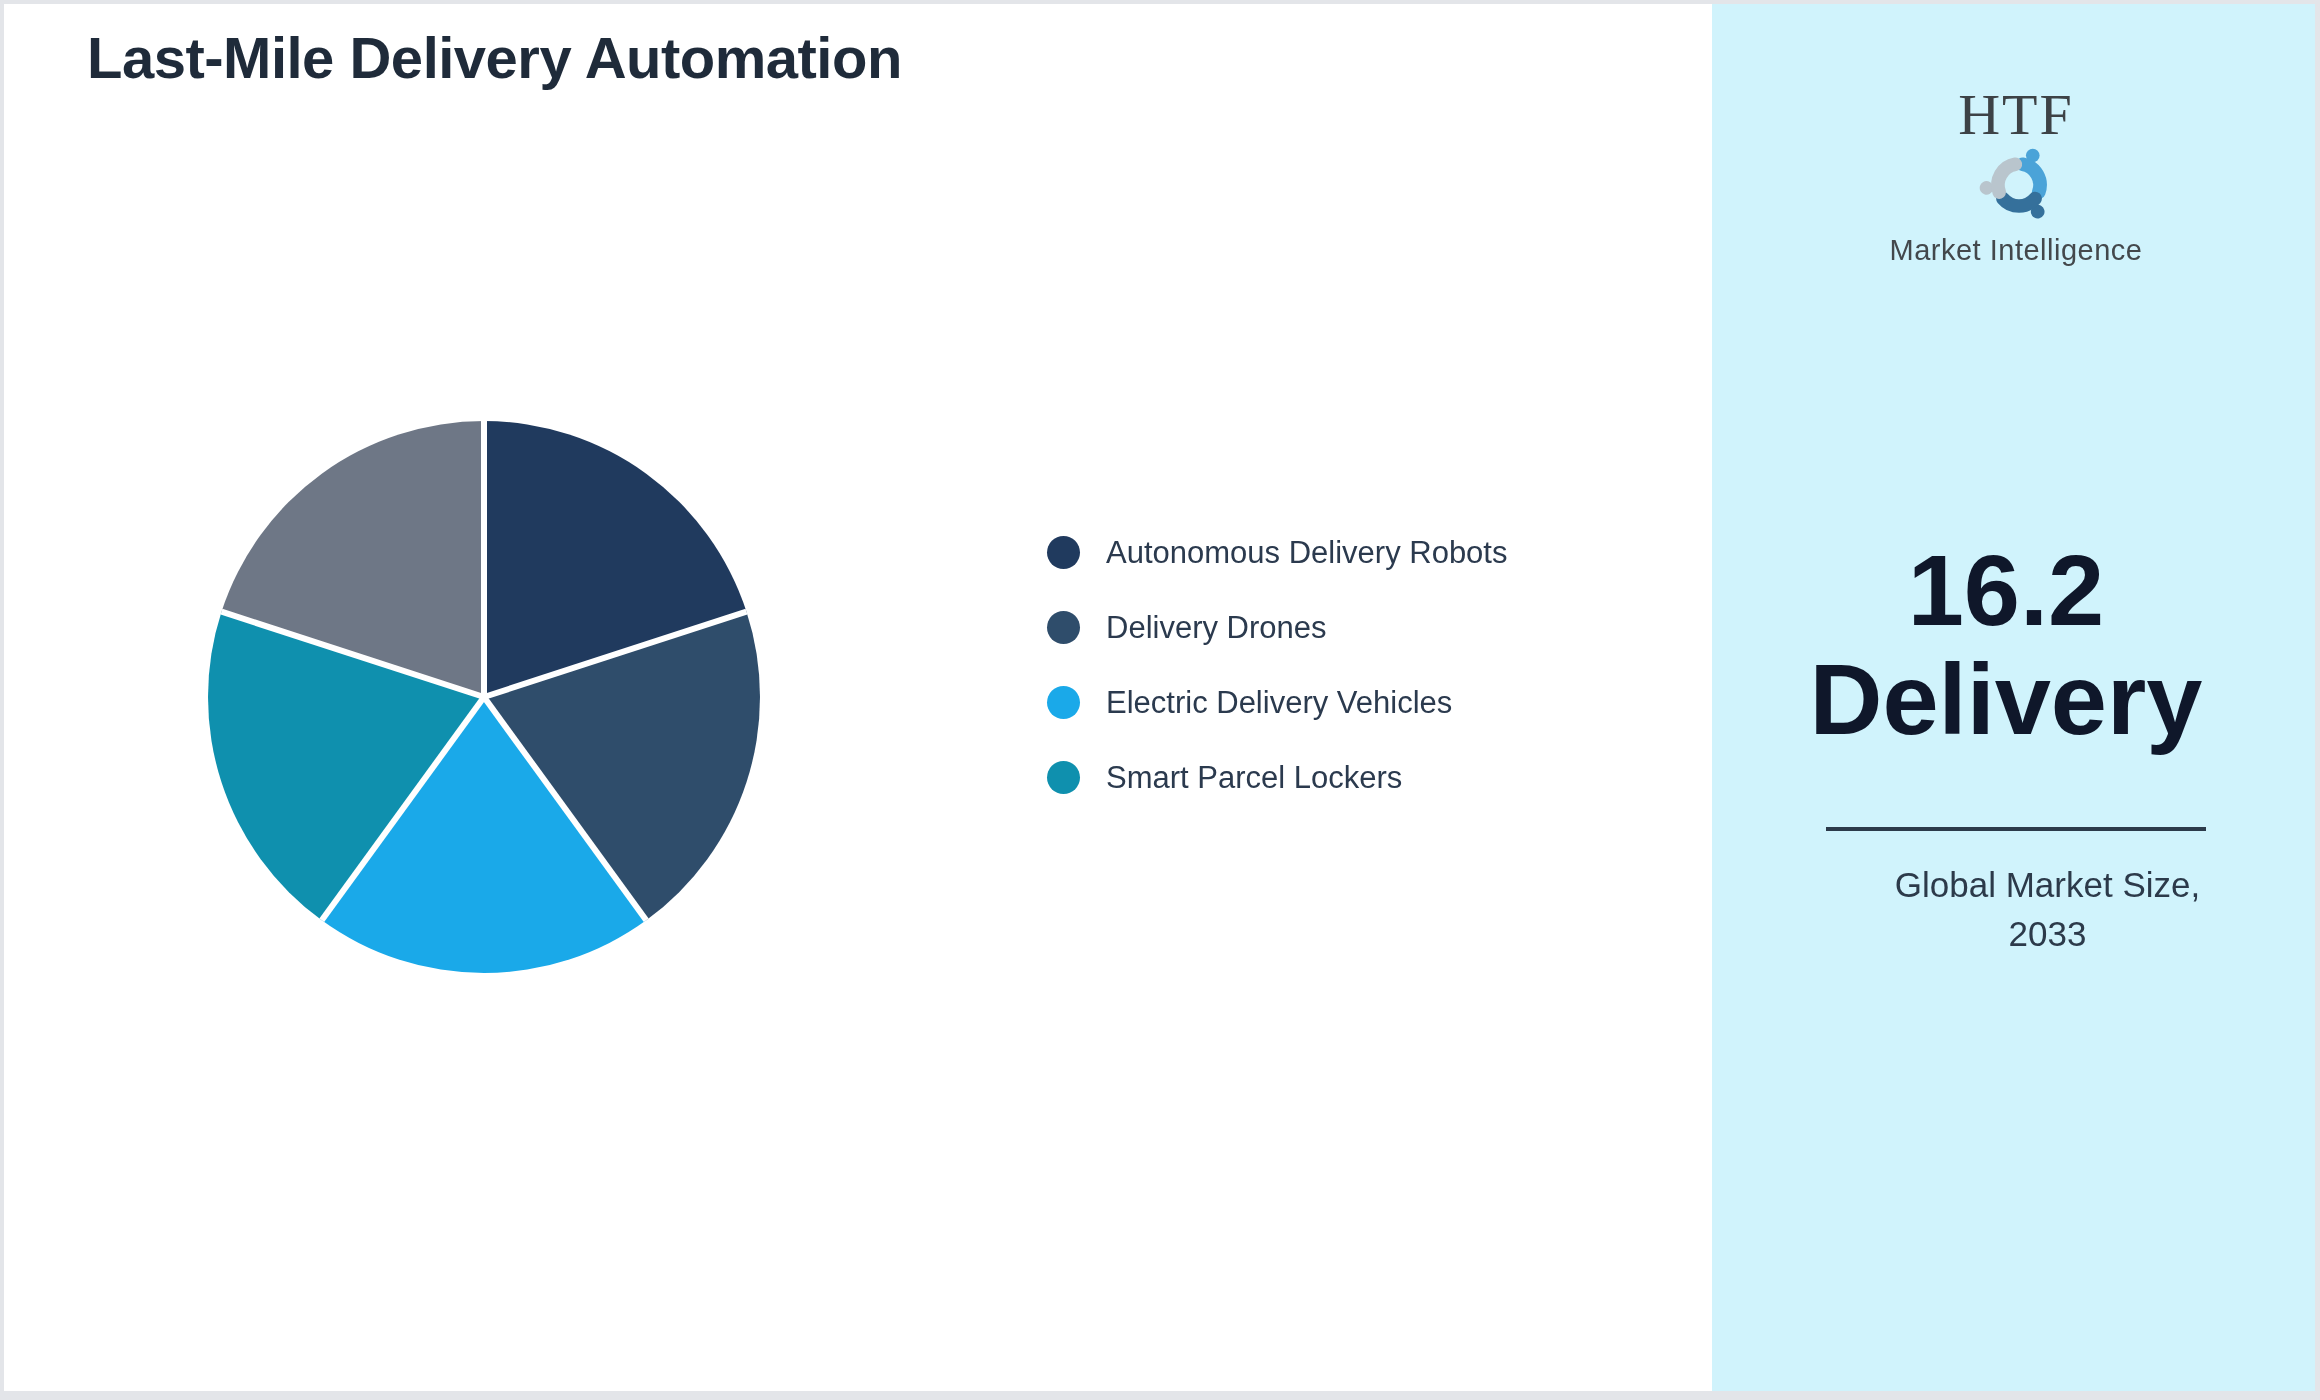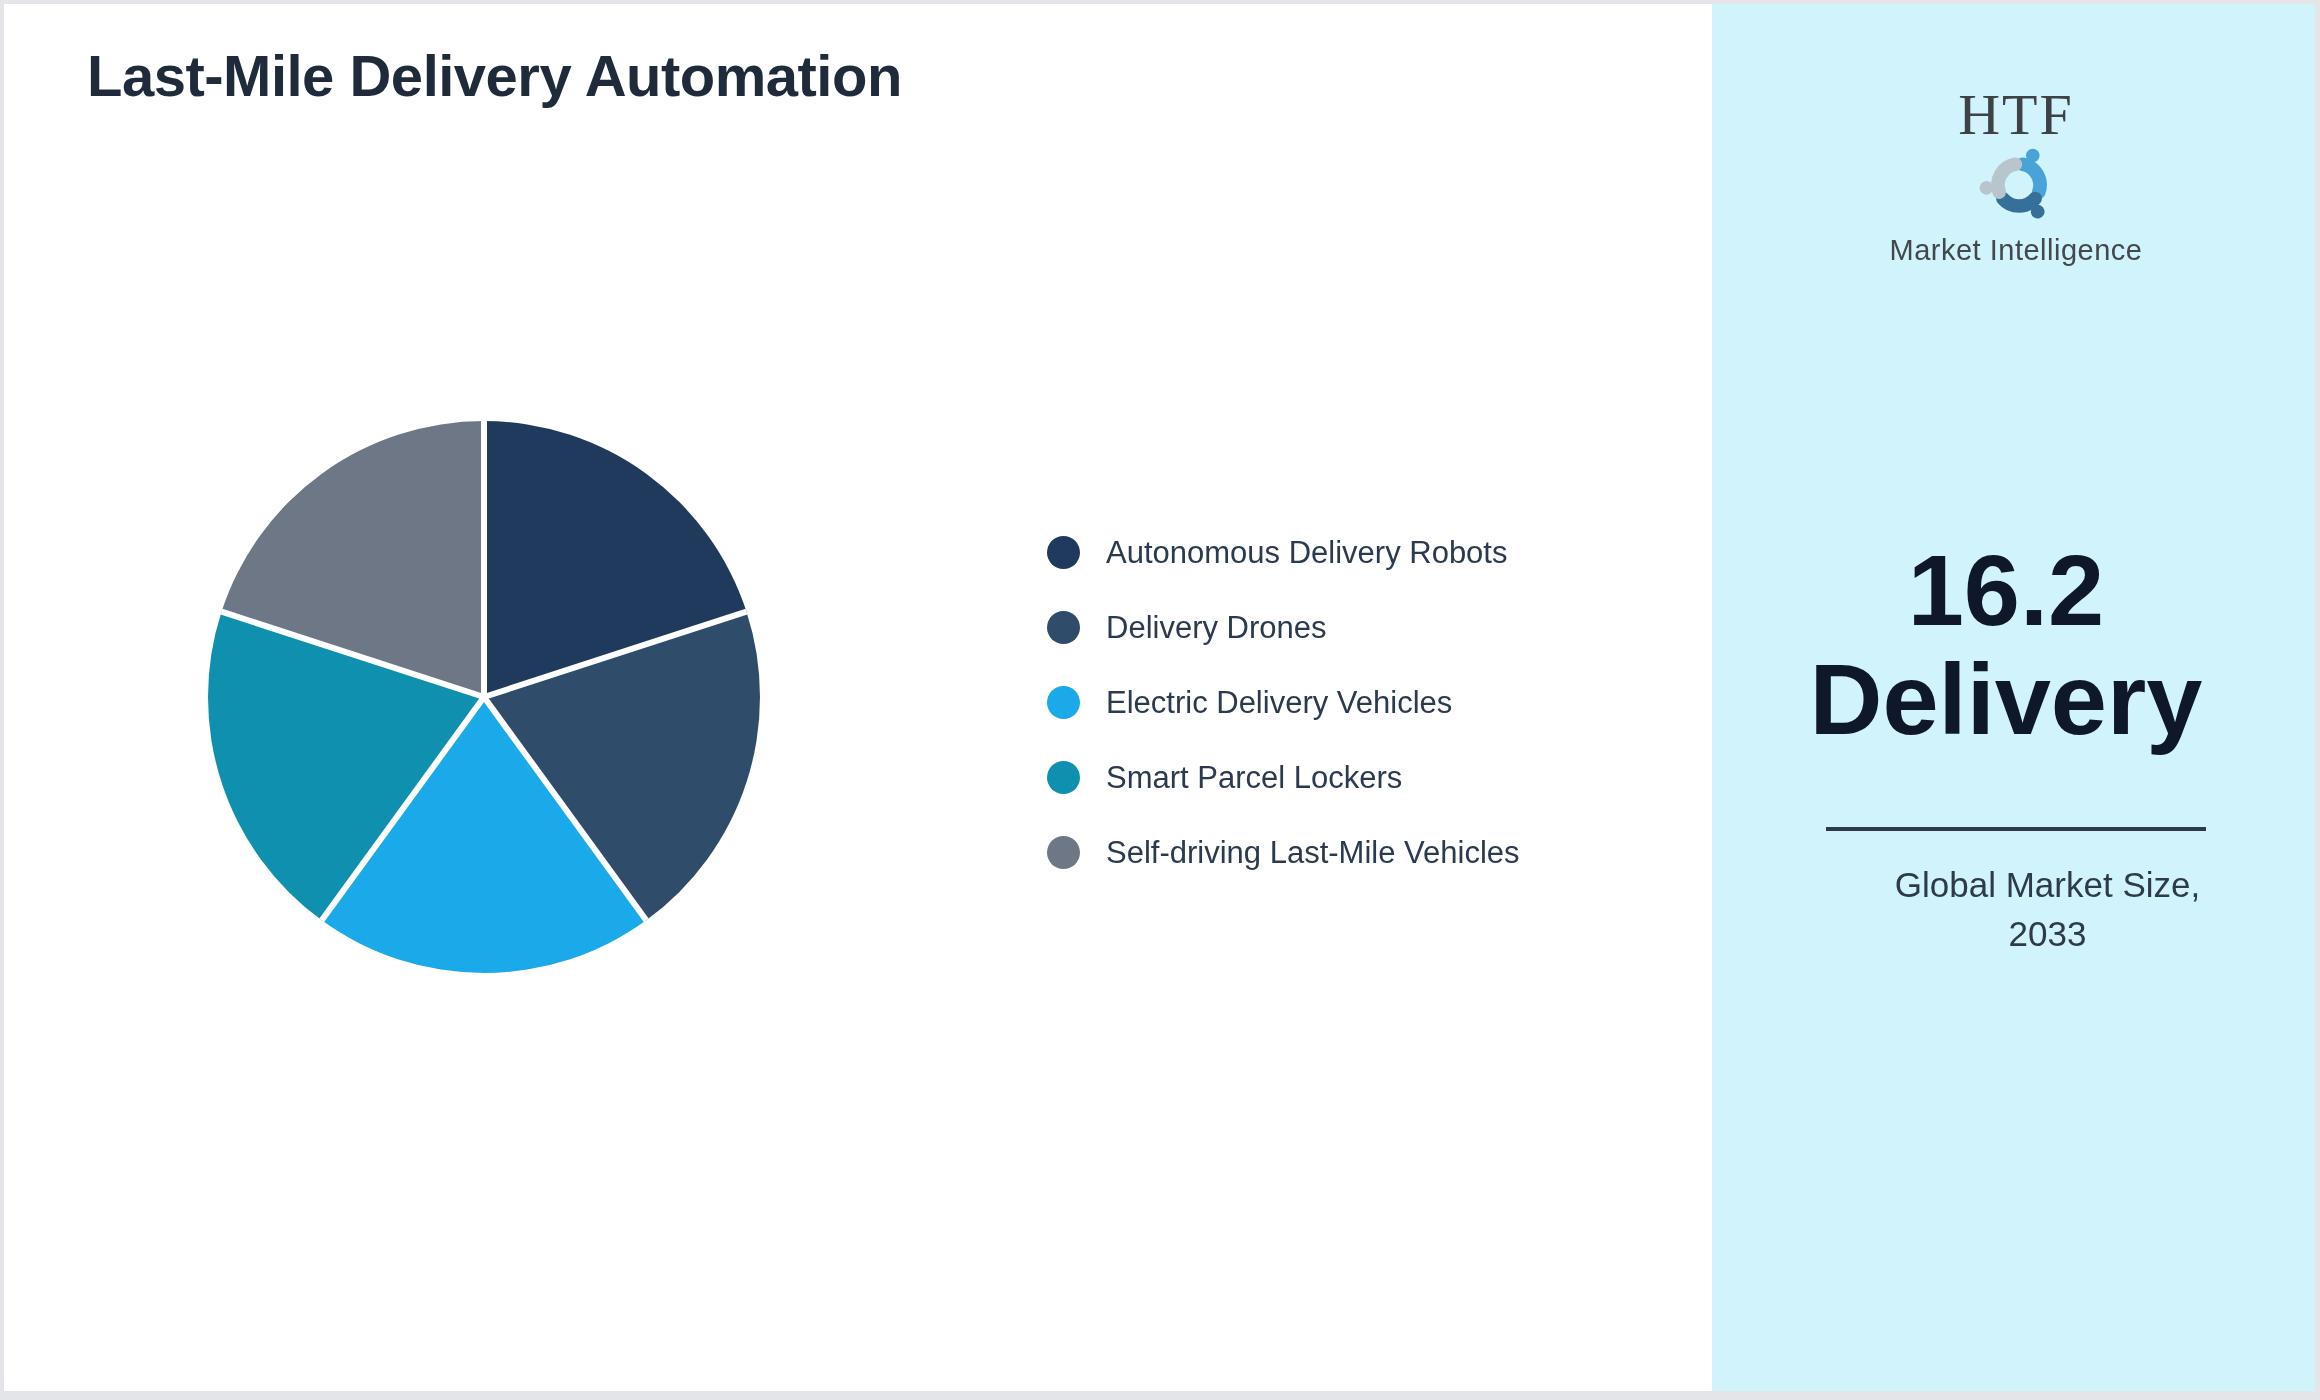--- a/index.html
+++ b/index.html
@@ -4,21 +4,21 @@
 <style>
   html,body{margin:0;padding:0;background:#fff;}
   .page{
     position:relative;width:2320px;height:1400px;background:#ffffff;
     overflow:hidden;font-family:"Liberation Sans",sans-serif;
   }
   .frame{position:absolute;inset:0;z-index:20;pointer-events:none;
     border-top:4px solid #e3e5e9;border-left:4px solid #e3e5e9;
     border-right:5px solid #e3e5e9;border-bottom:9px solid #e3e5e9;}
   
-  .title{position:absolute;left:87px;top:41px;font-size:58px;font-weight:bold;
+  .title{position:absolute;left:87px;top:23px;font-size:58px;font-weight:bold;
     line-height:70px;letter-spacing:-0.5px;color:#1f2b3a;}
   
   .pie{position:absolute;left:206px;top:419px;width:556px;height:556px;}
   
   .legend{position:absolute;left:1047px;top:515px;}
   .legend-row{display:flex;align-items:center;height:75px;}
   .legend-dot{width:33px;height:33px;border-radius:50%;flex:0 0 33px;margin-right:26px;}
   .legend-label{font-size:31px;color:#2b3a4e;white-space:nowrap;}
   
   .panel{position:absolute;left:1712px;top:0;width:608px;height:1400px;background:#d0f3fc;}
@@ -68,24 +68,20 @@
       <span class="legend-label">Delivery Drones</span>
     </div>
     <div class="legend-row">
       <span class="legend-dot" style="background-color: rgb(26, 169, 233);"></span>
       <span class="legend-label">Electric Delivery Vehicles</span>
     </div>
     <div class="legend-row">
       <span class="legend-dot" style="background-color: rgb(15, 144, 174);"></span>
       <span class="legend-label">Smart Parcel Lockers</span>
     </div>
-    <div class="legend-row">
-      <span class="legend-dot" style="background-color: rgb(110, 119, 134);"></span>
-      <span class="legend-label">Self-driving Last-Mile Vehicles</span>
-    </div>
   </div>
 
   <div class="panel" style="background-color: rgb(208, 243, 252);"></div>
 
   <div class="logo">
     <div class="logo-top">
       <span class="logo-text">HTF</span>
       <svg class="logo-icon" viewBox="0 0 78 78">
         <g transform="rotate(0 39 39)">
           <circle cx="52.1" cy="10.9" r="6.5" fill="#4aa3d8"></circle>

